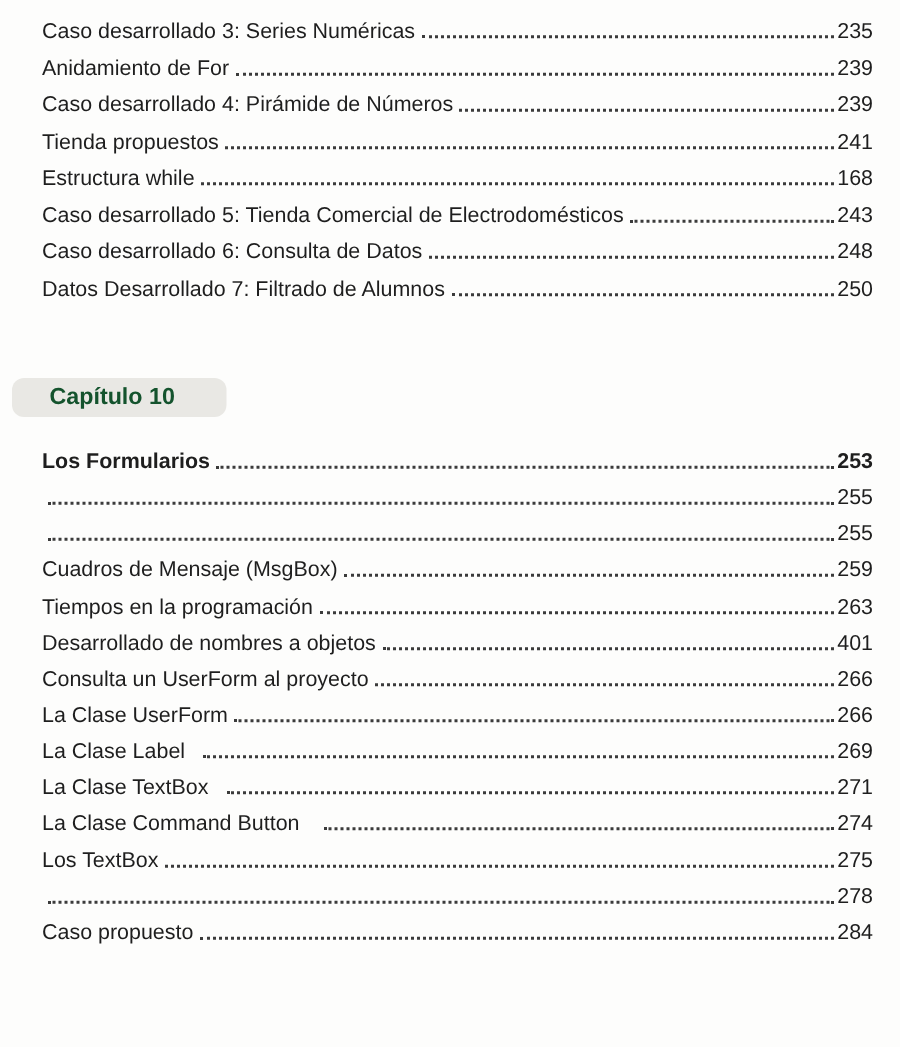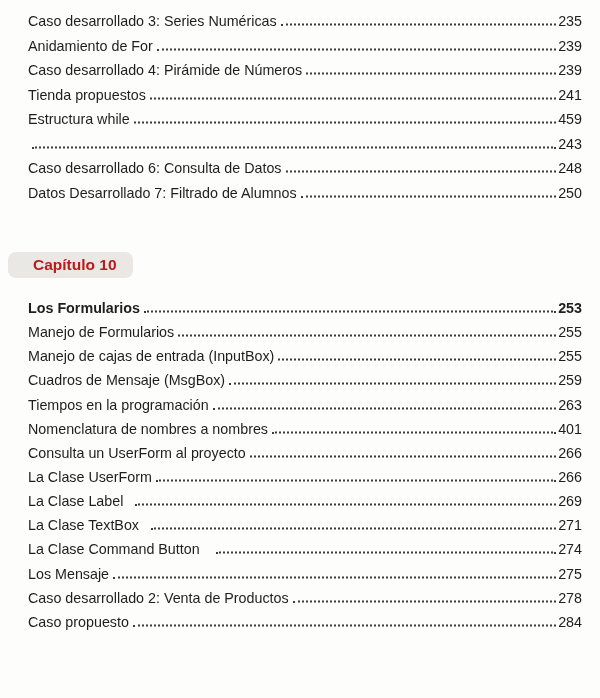--- a/index.html
+++ b/index.html
@@ -31,29 +31,29 @@
     border-bottom: 2px dotted #3b3b3b;
     margin: 0 2px 0 4px;
     transform: translateY(3.5px);
   }
   .toc-page { white-space: nowrap; }
   .bold { font-weight: bold; }
 
   .chapter-badge {
     position: absolute;
     left: 8px; top: 252px;
-    width: 125px; height: 26px;
+    width: 143px; height: 26px;
     box-sizing: border-box;
     line-height: 26px;
     padding-left: 25px;
     background: #e9e8e4;
     border-radius: 8px;
     font-size: 15.5px;
     font-weight: bold;
-    color: #b91c1c;
+    color: #14532d;
   }
 </style>
 </head>
 <body>
 
 <div class="page">
 
   <div class="toc-block" id="toc-top">
     <div class="toc-row">
       <span class="toc-title">Caso desarrollado 3: Series Numéricas</span>
@@ -71,23 +71,24 @@
       <span class="toc-page">239</span>
     </div>
     <div class="toc-row">
       <span class="toc-title">Tienda propuestos</span>
       <span class="toc-leader"></span>
       <span class="toc-page">241</span>
     </div>
     <div class="toc-row">
       <span class="toc-title">Estructura while</span>
       <span class="toc-leader"></span>
-      <span class="toc-page">459</span>
+      <span class="toc-page">168</span>
     </div>
     <div class="toc-row">
+      <span class="toc-title">Caso desarrollado 5: Tienda Comercial de Electrodomésticos</span>
       <span class="toc-leader"></span>
       <span class="toc-page">243</span>
     </div>
     <div class="toc-row">
       <span class="toc-title">Caso desarrollado 6: Consulta de Datos</span>
       <span class="toc-leader"></span>
       <span class="toc-page">248</span>
     </div>
     <div class="toc-row">
       <span class="toc-title">Datos Desarrollado 7: Filtrado de Alumnos</span>
@@ -98,41 +99,39 @@
 
   <div class="chapter-badge">Capítulo 10</div>
 
   <div class="toc-block" id="toc-ch10">
     <div class="toc-row bold">
       <span class="toc-title">Los Formularios</span>
       <span class="toc-leader"></span>
       <span class="toc-page">253</span>
     </div>
     <div class="toc-row">
-      <span class="toc-title">Manejo de Formularios</span>
       <span class="toc-leader"></span>
       <span class="toc-page">255</span>
     </div>
     <div class="toc-row">
-      <span class="toc-title">Manejo de cajas de entrada (InputBox)</span>
       <span class="toc-leader"></span>
       <span class="toc-page">255</span>
     </div>
     <div class="toc-row">
       <span class="toc-title">Cuadros de Mensaje (MsgBox)</span>
       <span class="toc-leader"></span>
       <span class="toc-page">259</span>
     </div>
     <div class="toc-row">
       <span class="toc-title">Tiempos en la programación</span>
       <span class="toc-leader"></span>
       <span class="toc-page">263</span>
     </div>
     <div class="toc-row">
-      <span class="toc-title">Nomenclatura de nombres a nombres</span>
+      <span class="toc-title">Desarrollado de nombres a objetos</span>
       <span class="toc-leader"></span>
       <span class="toc-page">401</span>
     </div>
     <div class="toc-row">
       <span class="toc-title">Consulta un UserForm al proyecto</span>
       <span class="toc-leader"></span>
       <span class="toc-page">266</span>
     </div>
     <div class="toc-row">
       <span class="toc-title">La Clase UserForm</span>
@@ -148,26 +147,25 @@
       <span class="toc-title">La Clase TextBox&nbsp;&nbsp;</span>
       <span class="toc-leader"></span>
       <span class="toc-page">271</span>
     </div>
     <div class="toc-row">
       <span class="toc-title">La Clase Command Button&nbsp;&nbsp;&nbsp;</span>
       <span class="toc-leader"></span>
       <span class="toc-page">274</span>
     </div>
     <div class="toc-row">
-      <span class="toc-title">Los Mensaje</span>
+      <span class="toc-title">Los TextBox</span>
       <span class="toc-leader"></span>
       <span class="toc-page">275</span>
     </div>
     <div class="toc-row">
-      <span class="toc-title">Caso desarrollado 2: Venta de Productos</span>
       <span class="toc-leader"></span>
       <span class="toc-page">278</span>
     </div>
     <div class="toc-row">
       <span class="toc-title">Caso propuesto</span>
       <span class="toc-leader"></span>
       <span class="toc-page">284</span>
     </div>
   </div>
 

